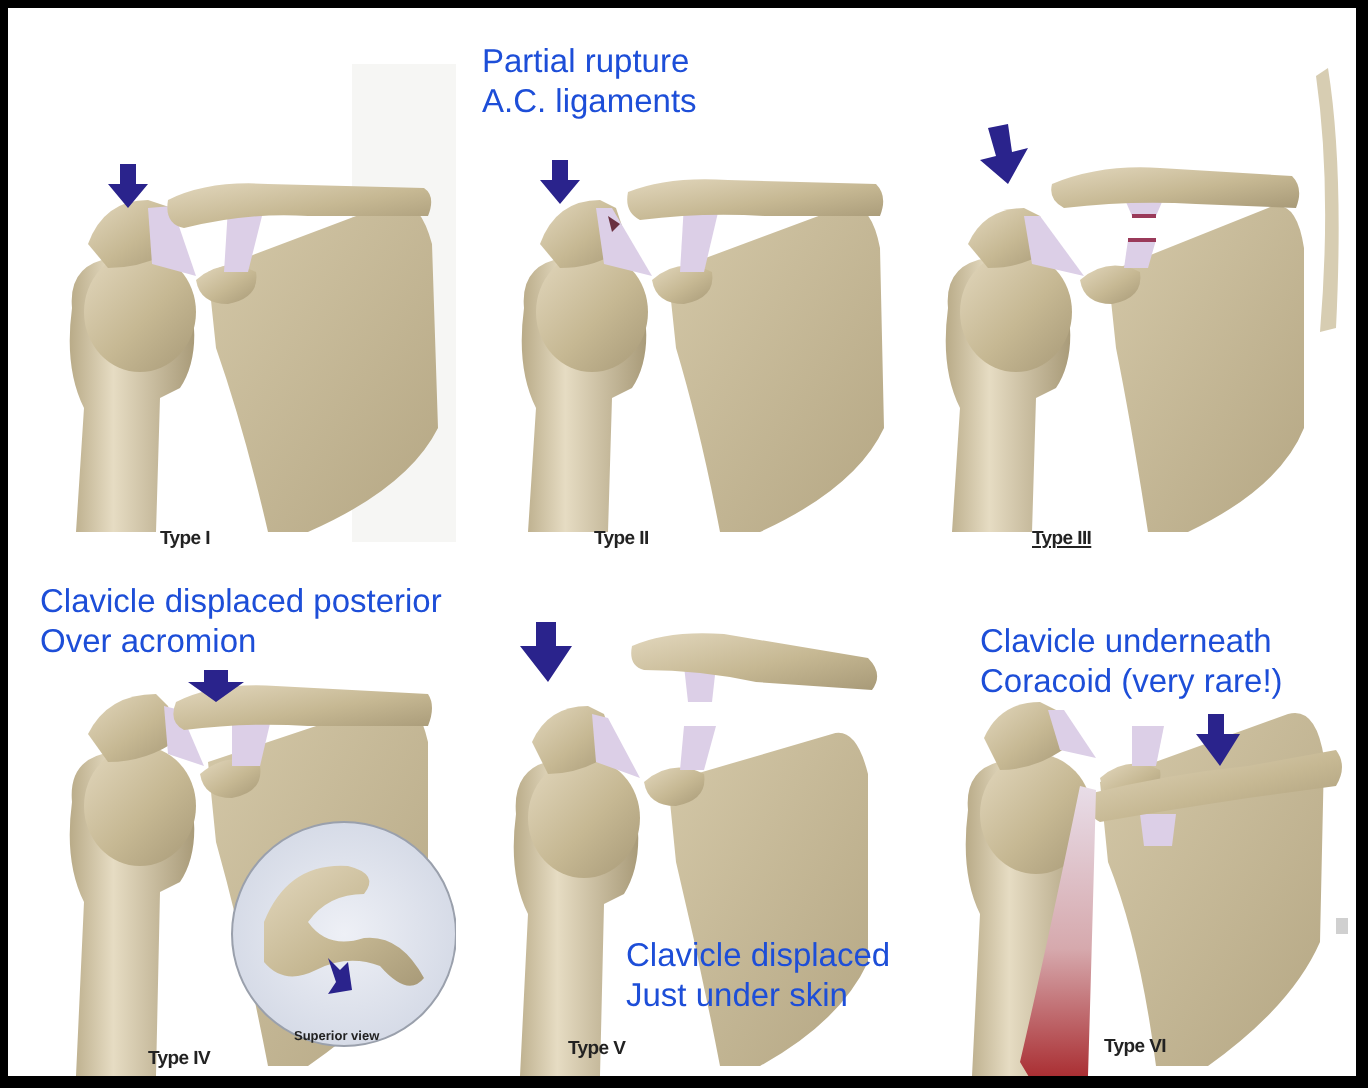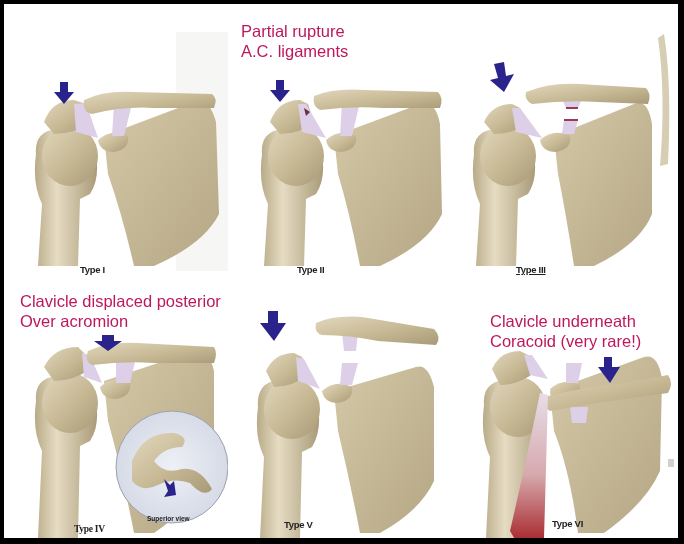--- a/index.html
+++ b/index.html
@@ -1,20 +1,20 @@
 <!DOCTYPE html>
 <html><head>
 <meta charset="utf-8">
 <style>
   html, body { margin: 0; padding: 0; background: #000; }
   body { width: 684px; height: 544px; position: relative; overflow: hidden; font-family: "Liberation Sans", sans-serif; }
   .canvas { position: absolute; left: 4px; top: 4px; width: 674px; height: 534px; background: #ffffff; overflow: hidden; }
   .panel { position: absolute; width: 224px; height: 267px; }
   .panel svg { position: absolute; left: 0; top: 0; }
-  .caption { position: absolute; font-size: 16.5px; line-height: 20px; color: #be185d; white-space: pre; }
+  .caption { position: absolute; font-size: 16.5px; line-height: 20px; color: #1d4ed8; white-space: pre; }
   .type-label { position: absolute; font-size: 9.5px; font-weight: bold; color: #222; letter-spacing: -0.3px; }
   .sv-label { position: absolute; font-size: 6.5px; font-weight: bold; color: #222; }
 </style>
 </head>
 <body>
 
 <div class="canvas">
 
   <svg width="0" height="0" style="position:absolute">
     <defs>
@@ -117,37 +117,39 @@
       <path d="M98 64 L110 64 L110 70 L118 70 L104 80 L90 70 L98 70 Z" fill="#2a238c"></path>
 
       <g>
         <circle cx="168" cy="196" r="56" fill="url(#insetG)" stroke="#9aa0ac" stroke-width="1"></circle>
         <path d="M128 190 Q140 160 170 162 Q186 166 178 176 Q160 176 150 190 Q160 204 178 198 Q196 196 208 218 Q200 228 186 212 Q170 206 154 214 Q138 222 128 210 Z" fill="url(#boneG)"></path>
         <path d="M160 208 L166 214 L170 210 L172 224 L160 226 L164 220 Z" fill="#2a238c"></path>
       </g>
     </svg>
     <div class="caption" style="left:16px; top:20px;">Clavicle displaced posterior
 Over acromion</div>
-    <div class="type-label" style="left:70px; top:253px;font-family:Liberation Serif, serif;">Type IV</div>
+    <div class="type-label" style="left:70px; top:253px;">Type IV</div>
     <div class="sv-label" style="left:143px; top:244px;">Superior view</div>
   </div>
 
   <div class="panel" style="left:226px; top:267px;">
     <svg width="224" height="267">
       <path d="M104 120 L186 96 Q198 92 204 116 L204 210 Q190 240 150 262 L130 262 Q120 210 108 160 Z" fill="url(#scapG)"></path>
       <path d="M28 136 Q26 112 48 109 Q76 106 88 134 Q92 160 82 176 L72 181 L70 267 L30 267 L34 186 Q24 166 28 136 Z" fill="url(#shaftG)"></path>
       <ellipse cx="62" cy="138" rx="28" ry="30" fill="url(#boneG)"></ellipse>
       <path d="M36 100 Q44 82 64 82 L72 86 L78 104 Q62 116 44 116 Z" fill="url(#boneG)"></path>
       <path d="M92 120 Q106 108 122 116 Q124 129 108 132 Q94 132 92 120 Z" fill="url(#boneG)"></path>
       <path d="M66 86 L74 88 L90 118 L68 110 Z" fill="#dccfe7"></path>
       <path d="M112 92 L128 92 L122 114 L110 114 Z" fill="#dccfe7"></path>
       <path d="M112 62 L128 62 L126 80 L114 80 Z" fill="#dccfe7"></path>
       <path d="M86 52 Q104 44 132 46 L204 58 Q212 66 206 74 L148 70 Q120 64 92 64 Q84 62 86 52 Z" fill="url(#boneG)"></path>
       <path d="M38 40 L48 40 L48 52 L56 52 L44 70 L30 52 L38 52 Z" fill="#2a238c"></path>
     </svg>
+    <div class="caption" style="left:83px; top:197px;">Clavicle displaced
+Just under skin</div>
     <div class="type-label" style="left:54px; top:248px;">Type V</div>
   </div>
 
   <div class="panel" style="left:450px; top:267px;">
     <svg width="224" height="267">
       <path d="M96 120 L190 86 Q204 82 208 108 L206 200 Q192 232 150 262 L124 262 Q116 200 100 160 Z" fill="url(#scapG)"></path>
       <path d="M30 134 Q28 112 50 109 Q78 106 90 134 Q94 160 84 176 L74 181 L72 267 L32 267 L36 186 Q26 166 30 134 Z" fill="url(#shaftG)"></path>
       <ellipse cx="64" cy="136" rx="28" ry="30" fill="url(#boneG)"></ellipse>
       <path d="M38 98 Q46 80 66 80 L74 84 L80 102 Q64 114 46 114 Z" fill="url(#boneG)"></path>
       <path d="M96 118 Q110 106 126 114 Q128 127 112 130 Q98 130 96 118 Z" fill="url(#boneG)"></path>

